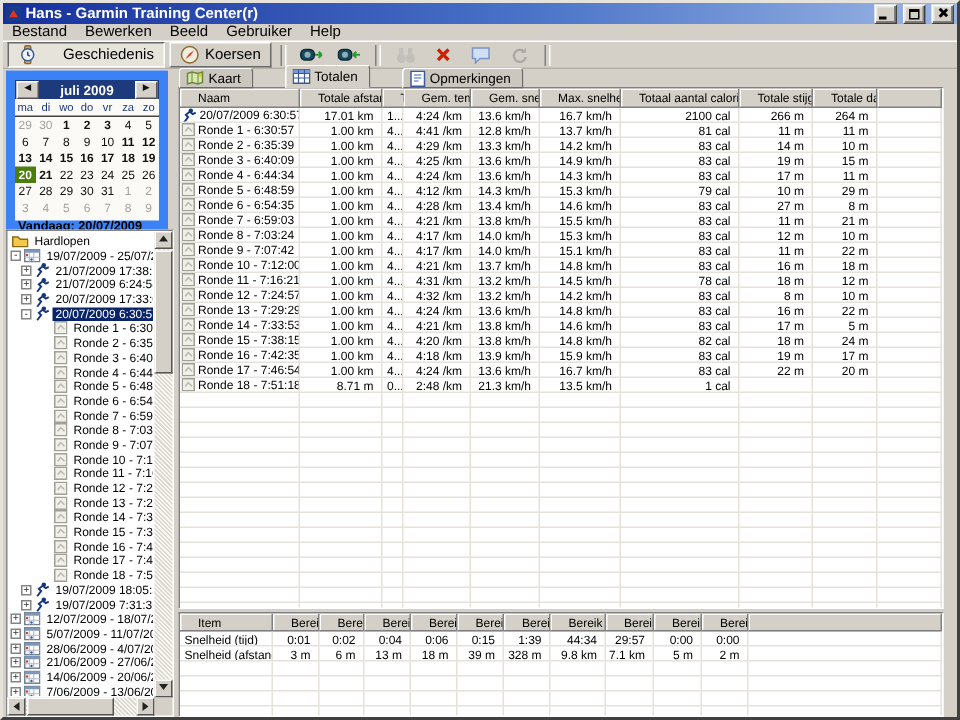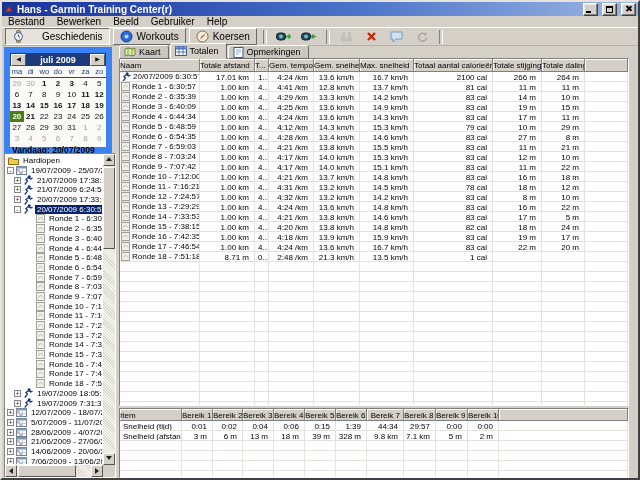--- a/index.html
+++ b/index.html
@@ -63,35 +63,35 @@
   .sb-btn{position:absolute;width:12px;height:12px;background:#d4d0c8;border:1px solid;
     border-color:#fff #555 #555 #fff;box-sizing:border-box;}
   .sb-thumb{position:absolute;background:#d4d0c8;border:1px solid;border-color:#fff #555 #555 #fff;box-sizing:border-box;}
   .corner{position:absolute;right:0;bottom:0;width:12px;height:12px;background:#d4d0c8;}
   .tri{width:0;height:0;display:block;margin:2px auto 0;}
   .tri-up{border-left:3px solid transparent;border-right:3px solid transparent;border-bottom:4px solid #222;}
   .tri-down{border-left:3px solid transparent;border-right:3px solid transparent;border-top:4px solid #222;}
   .tri-left{border-top:3px solid transparent;border-bottom:3px solid transparent;border-right:4px solid #222;margin-top:2px;}
   .tri-right{border-top:3px solid transparent;border-bottom:3px solid transparent;border-left:4px solid #222;margin-top:2px;}
   
-  .tabbar{position:absolute;left:117px;top:43px;height:14px;display:flex;align-items:flex-end;z-index:2;}
+  .tabbar{position:absolute;left:117px;top:43px;height:14px;display:flex;align-items:flex-end;z-index:2;gap:20px;}
   .tab{display:flex;align-items:center;gap:3px;height:12px;padding:0 7px 0 4px;font-size:9px;
     background:#cbc7bf;border:1px solid;border-color:#fff #6a6a6a #6a6a6a #fff;border-radius:3px 3px 0 0;margin-right:1px;white-space:nowrap;}
   .tab.active{height:14px;background:#d4d0c8;border-bottom-color:#d4d0c8;z-index:3;}
   
   .panel{position:absolute;box-sizing:border-box;background:#fff;border:1px solid;
     border-color:#808080 #fff #fff #808080;overflow:hidden;}
   .totals-panel{left:117px;top:56px;width:510px;height:348px;}
   .ranges-panel{left:117px;top:406px;width:510px;height:70px;}
   .tg{display:grid;grid-template-columns:80px 55px 14px 45px 46px 54px 79px 49px 43px 1fr;}
   .rg{display:grid;grid-template-columns:62px 31px 30px 31px 31px 31px 31px 37px 32px 32px 31px 1fr;}
   .thead{height:13px;font-size:8px;}
   .thead2{height:12px;font-size:8px;}
   .hc{background:#d4d0c8;border-right:1px solid #808080;border-bottom:1px solid #808080;
-    box-shadow:inset 1px 1px 0 #fff;padding:2px 3px 0 0;overflow:hidden;white-space:nowrap;box-sizing:border-box;}
+    box-shadow:inset 1px 1px 0 #fff;padding:2px 3px 0 12px;overflow:hidden;white-space:nowrap;box-sizing:border-box;}
   .hc.hr{text-align:right;padding-right:3px;}
   .r{height:10px;font-size:8px;}
   .c{border-right:1px solid #e4e2da;border-bottom:1px solid #e4e2da;overflow:hidden;white-space:nowrap;
     padding:1px 5px 0 2px;text-align:right;box-sizing:border-box;}
   .c.left{text-align:left;padding:1px 2px 0 3px;}
   .c.name{display:flex;align-items:center;gap:2px;text-align:left;padding:0 1px;}
 </style>
 </head>
 <body>
 
@@ -120,29 +120,20 @@
   <div class="toolbar" id="toolbar">
       <span class="tbtn pressed">
         <span class="icn">
           <svg width="13" height="13">
             <rect x="4.5" y="0.5" width="4" height="12" rx="1" fill="#caa86a" stroke="#8a6a30"></rect>
             <circle cx="6.5" cy="6.5" r="4" fill="#eef4fa" stroke="#3a5a9c"></circle>
             <path d="M6.5 4.5v2l1.5 1" stroke="#204080" fill="none"></path>
           </svg>
         </span>
         <span>Geschiedenis</span>
-      </span>
-      <span class="tbtn">
-        <span class="icn">
-          <svg width="13" height="13">
-            <circle cx="6.5" cy="6.5" r="5.5" fill="#2a6adc" stroke="#1a3a8c"></circle>
-            <circle cx="6.5" cy="6.5" r="2" fill="#bcd4f4"></circle>
-          </svg>
-        </span>
-        <span>Workouts</span>
       </span>
       <span class="tbtn">
         <span class="icn">
           <svg width="13" height="13">
             <circle cx="6.5" cy="6.5" r="5.5" fill="#f0ece0" stroke="#8a6a30"></circle>
             <path d="M3.5 9.5L6 6l3.5-2.5L7 7z" fill="#d83a20"></path>
           </svg>
         </span>
         <span>Koersen</span>
       </span>

